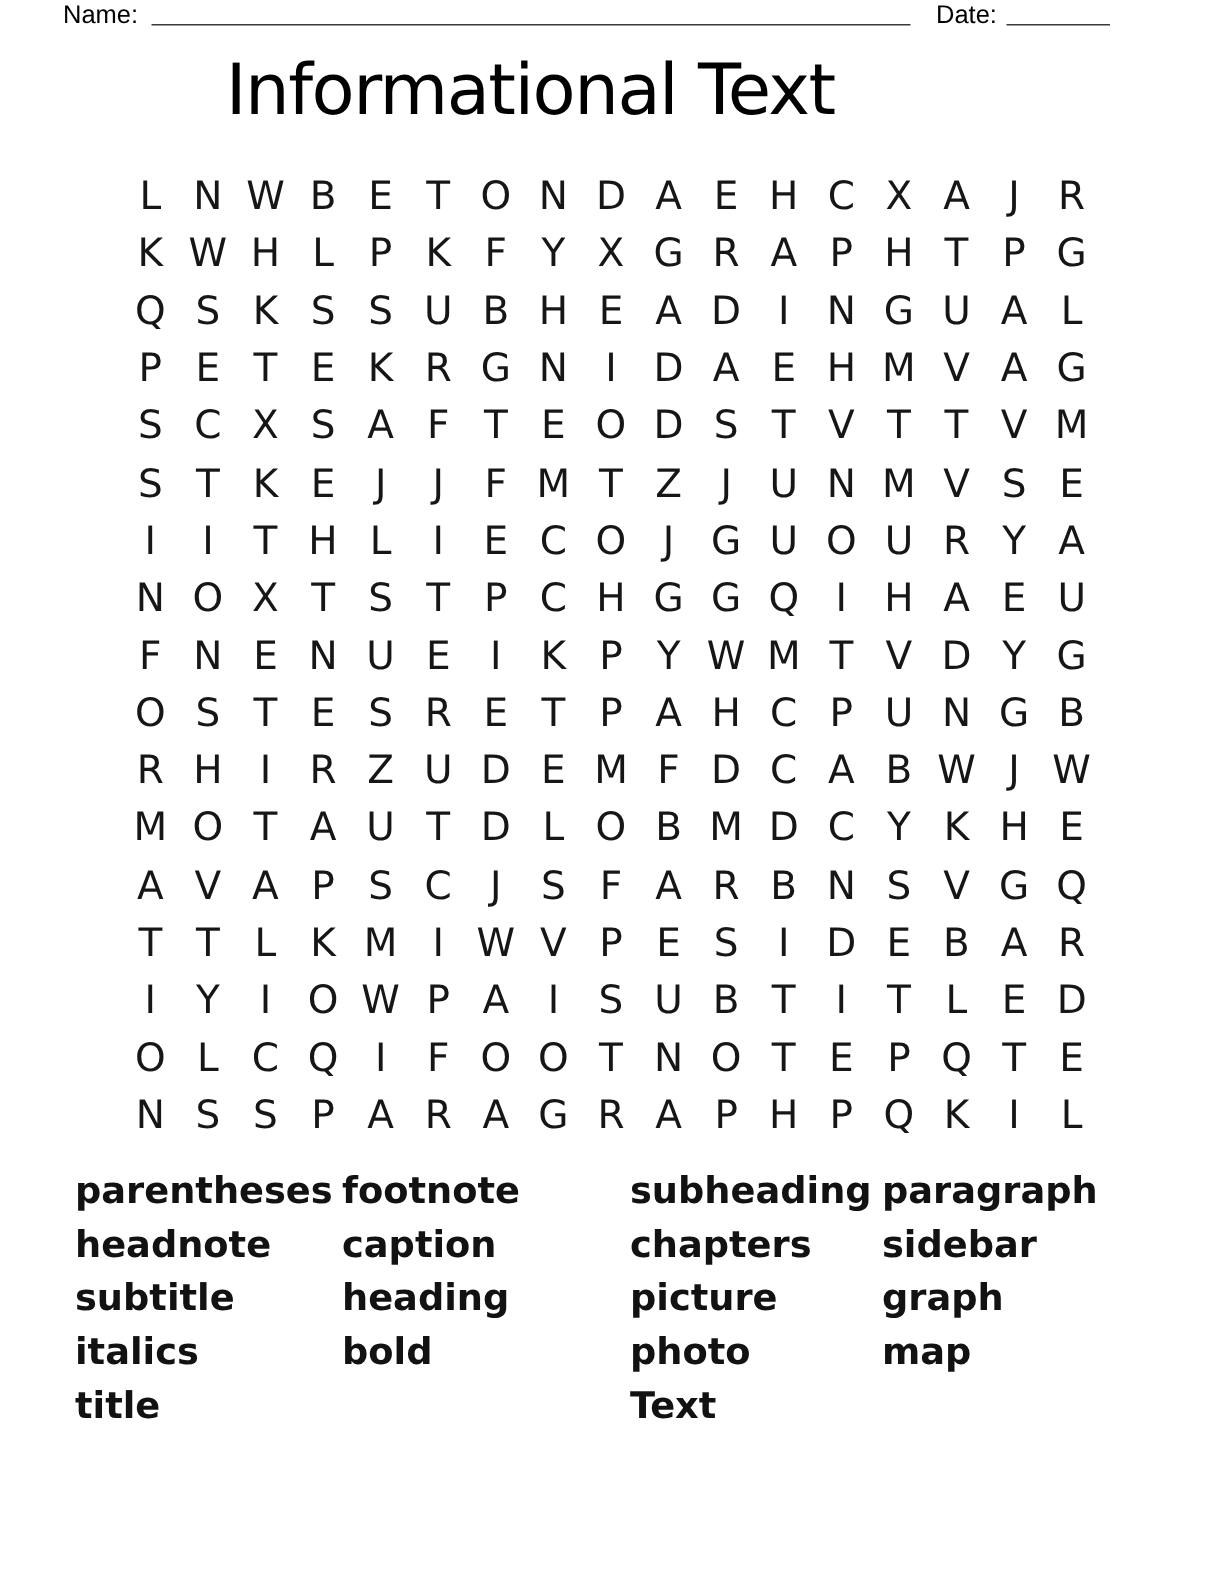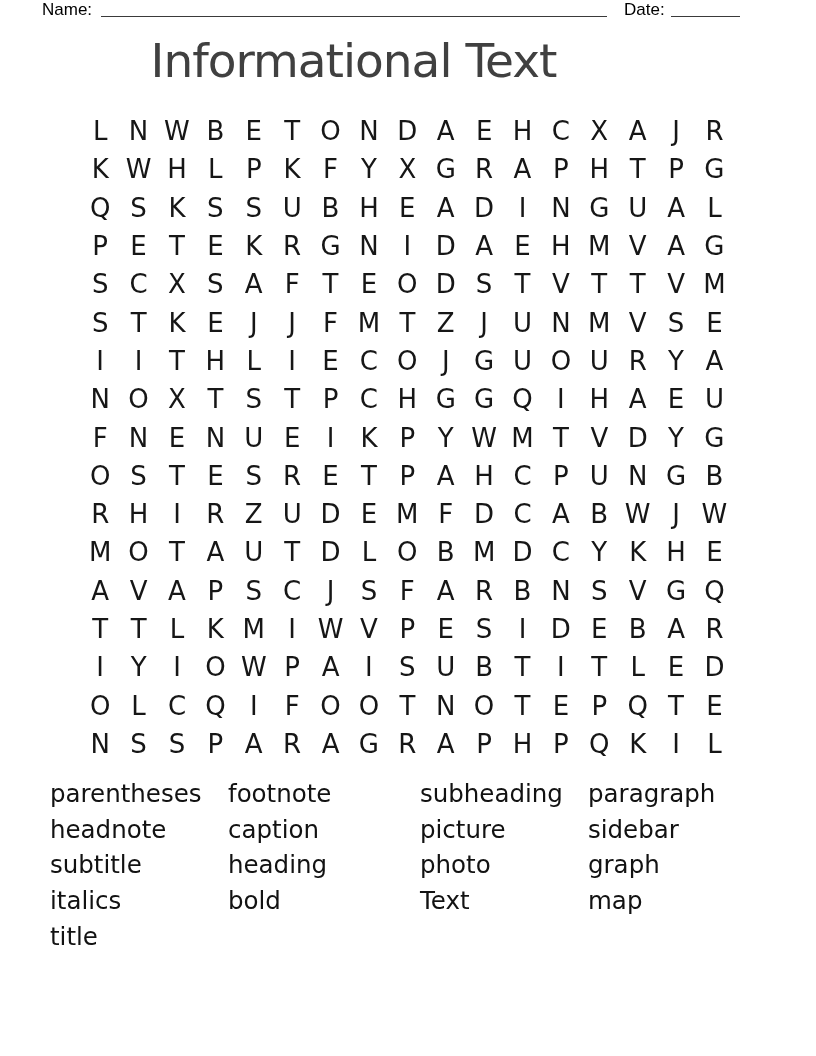--- a/index.html
+++ b/index.html
@@ -39,21 +39,21 @@
 
   
   .title {
     position: absolute;
     top: 33px; left: 0;
     width: 707px;
     text-align: center;
     font-size: 47px;
     font-weight: 400;
     letter-spacing: -1px;
-    color: #404040;
+    color: #000000;
   }
 
   
   .grid {
     position: absolute;
     left: 81px; top: 112px;
     display: grid;
     grid-template-columns: repeat(17, 38.4px);
     grid-auto-rows: 38.3px;
   }
@@ -66,20 +66,21 @@
   }
 
   
   .word-col {
     position: absolute;
     top: 776px;
     font-size: 24.5px;
     line-height: 35.7px;
     color: #121212;
     white-space: nowrap;
+    font-weight: bold;
   }
   .word-col-1 { left: 50px; }
   .word-col-2 { left: 228px; }
   .word-col-3 { left: 420px; }
   .word-col-4 { left: 588px; }
 </style>
 </head>
 <body>
 
 <div class="page">
@@ -392,20 +393,21 @@
       <div>title</div>
     </div>
   <div class="word-col word-col-2">
       <div>footnote</div>
       <div>caption</div>
       <div>heading</div>
       <div>bold</div>
     </div>
   <div class="word-col word-col-3">
       <div>subheading</div>
+      <div>chapters</div>
       <div>picture</div>
       <div>photo</div>
       <div>Text</div>
     </div>
   <div class="word-col word-col-4">
       <div>paragraph</div>
       <div>sidebar</div>
       <div>graph</div>
       <div>map</div>
     </div>

